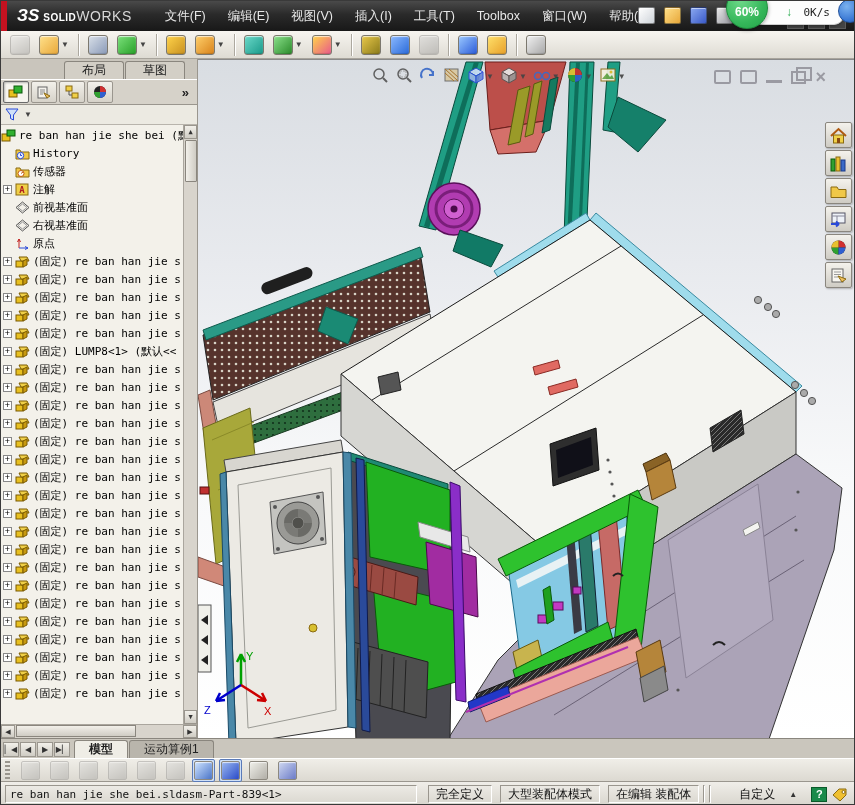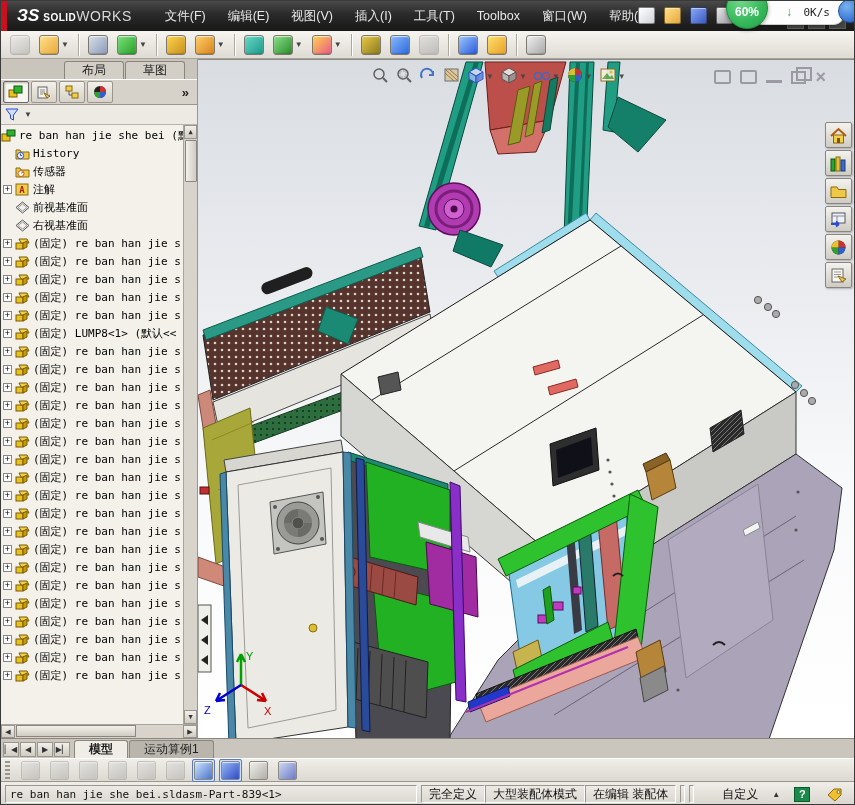--- a/index.html
+++ b/index.html
@@ -334,20 +334,30 @@
             </div>
             <div class="trow">
               <span class="tspacer"></span>
               <span class="ticon">
                 <svg width="15" height="13">
                   <path d="M7.5 1 L14 6.5 L7.5 12 L1 6.5 Z" fill="none" stroke="#555"></path>
                   <path d="M7.5 3 L12 6.5 L7.5 10 L3 6.5 Z" fill="none" stroke="#999"></path>
                 </svg>
               </span>
               <span>右视基准面</span>
+            </div>
+            <div class="trow">
+              <span class="tspacer"></span>
+              <span class="ticon">
+                <svg width="15" height="13">
+                  <path d="M4 11 V2 M4 2 l-1.5 3 M4 2 l1.5 3" stroke="#c02020" fill="none"></path>
+                  <path d="M4 11 H13 M13 11 l-3-1.5 M13 11 l-3 1.5" stroke="#2a4ad8" fill="none"></path>
+                </svg>
+              </span>
+              <span>原点</span>
             </div>
             <div class="trow">
               <span class="expander">+</span>
               <span class="ticon">
                 <svg width="15" height="13">
                   <rect x="1" y="6" width="7" height="6" fill="#e8c020" stroke="#7a5a00"></rect>
                   <path d="M4 2 L12 2 L14 6 L6 6 Z" fill="#f0d048" stroke="#7a5a00"></path>
                   <path d="M8 6 v6 l4 -2 v-6 z" fill="#c89a10" stroke="#7a5a00"></path>
                 </svg>
               </span>
@@ -939,21 +949,21 @@
       <div class="tbtn">
         <div class="mchip" style="background: linear-gradient(135deg, rgb(240, 240, 234), rgb(176, 173, 166));"></div>
       </div>
       <div class="tbtn">
         <div class="mchip" style="background: linear-gradient(135deg, rgb(207, 216, 240), rgb(106, 122, 200));"></div>
       </div>
     </div>
 
   <div class="statusbar">
     <div class="smsg">re ban han jie she bei.sldasm-Part-839&lt;1&gt;</div>
-    <div id="ssegs" style="display:flex;gap:0;">
+    <div id="ssegs" style="display:flex;gap:8px;margin-left:7px;">
         <div class="sseg">完全定义</div>
         <div class="sseg">大型装配体模式</div>
         <div class="sseg">在编辑 装配体</div>
       </div>
     <div class="sthin"></div>
     <div class="sthin"></div>
     <div class="scustom">
       <span>自定义</span>
       <span class="sarrow">▲</span>
       <span class="shelp">?</span>

